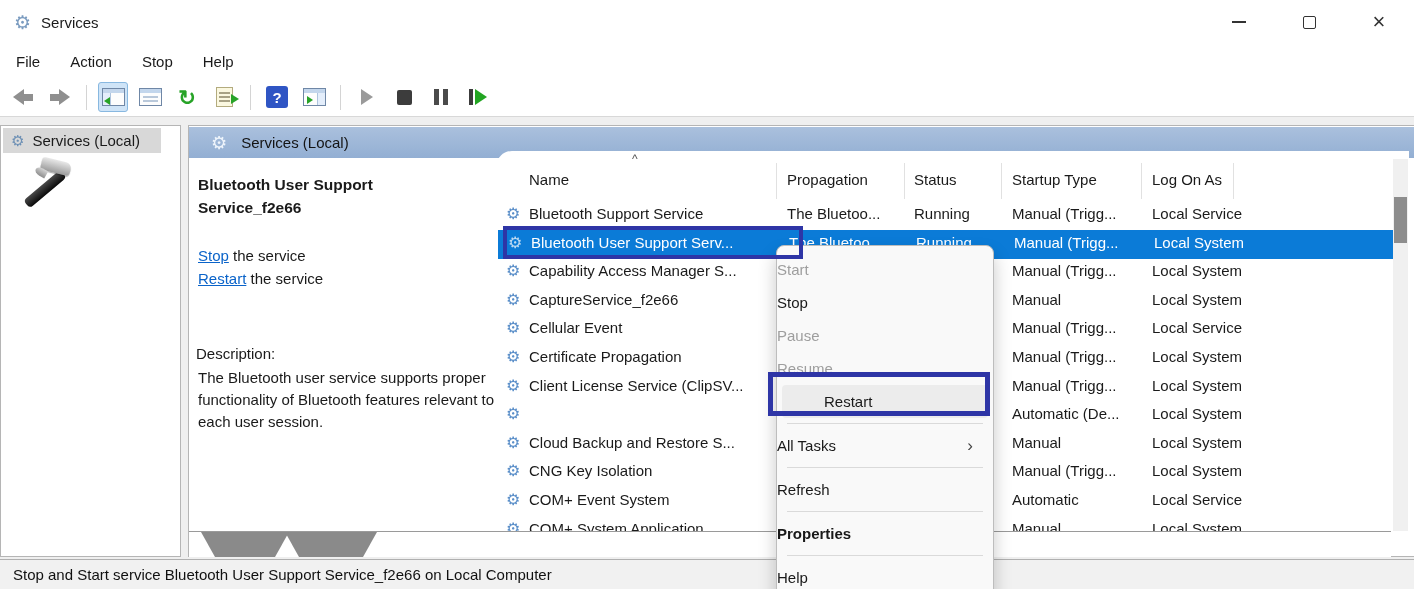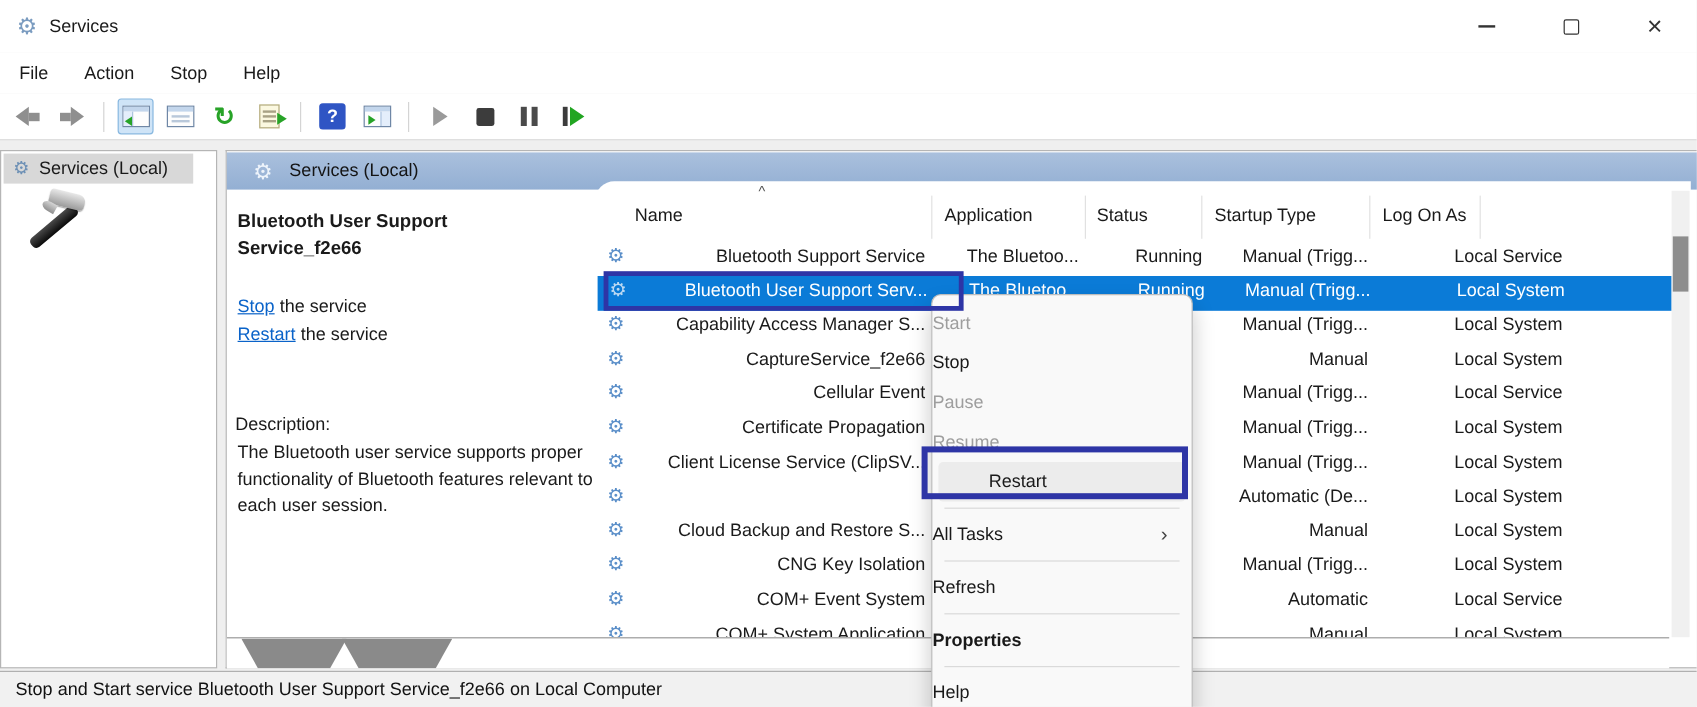--- a/index.html
+++ b/index.html
@@ -91,21 +91,21 @@
 
   
   .list-pane { position:absolute; left:307px; top:25px; width:913px; height:380px; background:#fff;
                border-top-left-radius:16px; overflow:hidden; z-index:2; }
   .sort-ind { position:absolute; left:136px; top:1px; font-size:12px; color:#555; }
   .hdr { position:absolute; top:20px; font-size:15px; color:#1a1a1a; white-space:nowrap; cursor:default; }
   .h-name { left:33px; } .h-desc { left:291px; } .h-status { left:418px; } .h-startup { left:516px; } .h-logon { left:656px; }
   .colsep { position:absolute; top:12px; height:36px; width:1px; background:#e1e1e1; }
   .rows { position:absolute; left:0; top:50px; width:913px; height:330px; overflow:hidden; }
   .svc-row { position:absolute; left:0; width:913px; height:29px; }
-  .svc-row .cell { position:absolute; top:4px; font-size:15px; white-space:nowrap; overflow:hidden;text-align:right; }
+  .svc-row .cell { position:absolute; top:4px; font-size:15px; white-space:nowrap; overflow:hidden; }
   .svc-row .gear { position:absolute; left:10px; top:5px; font-size:16px; line-height:1; color:#5b8fc9; }
   .c-name { left:33px; width:242px; } .c-desc { left:291px; width:112px; }
   .c-status { left:418px; width:88px; } .c-startup { left:516px; width:128px; } .c-logon { left:656px; width:150px; }
   .svc-row.sel { background:#0b7bd7; left:2px; width:895px; }
   .svc-row.sel .cell { color:#fff; }
   .svc-row.sel .gear { color:#bcd9f2; }
 
   
   .vscroll { position:absolute; left:1204px; top:33px; width:15px; height:372px; background:#f0f0f0; z-index:3; }
   .vthumb { position:absolute; left:1px; top:38px; width:13px; height:46px; background:#8d8d8d; }
@@ -265,21 +265,21 @@
   <div class="lnk-line" style="top:144px">
     <span class="lnk">Restart</span><span> the service</span>
   </div>
 
   <div class="desc-label">Description:</div>
   <div class="desc-text">The Bluetooth user service supports proper functionality of Bluetooth features relevant to each user session.</div>
 
   <div class="list-pane">
     <span class="sort-ind">^</span>
     <span class="hdr h-name">Name</span>
-    <span class="hdr h-desc">Application</span>
+    <span class="hdr h-desc">Propagation</span>
     <span class="hdr h-status">Status</span>
     <span class="hdr h-startup">Startup Type</span>
     <span class="hdr h-logon">Log On As</span>
     <div class="colsep" style="left:280px"></div>
     <div class="colsep" style="left:408px"></div>
     <div class="colsep" style="left:505px"></div>
     <div class="colsep" style="left:645px"></div>
     <div class="colsep" style="left:737px"></div>
     <div class="rows" id="rows">
         <div class="svc-row" style="top: 0px;">

